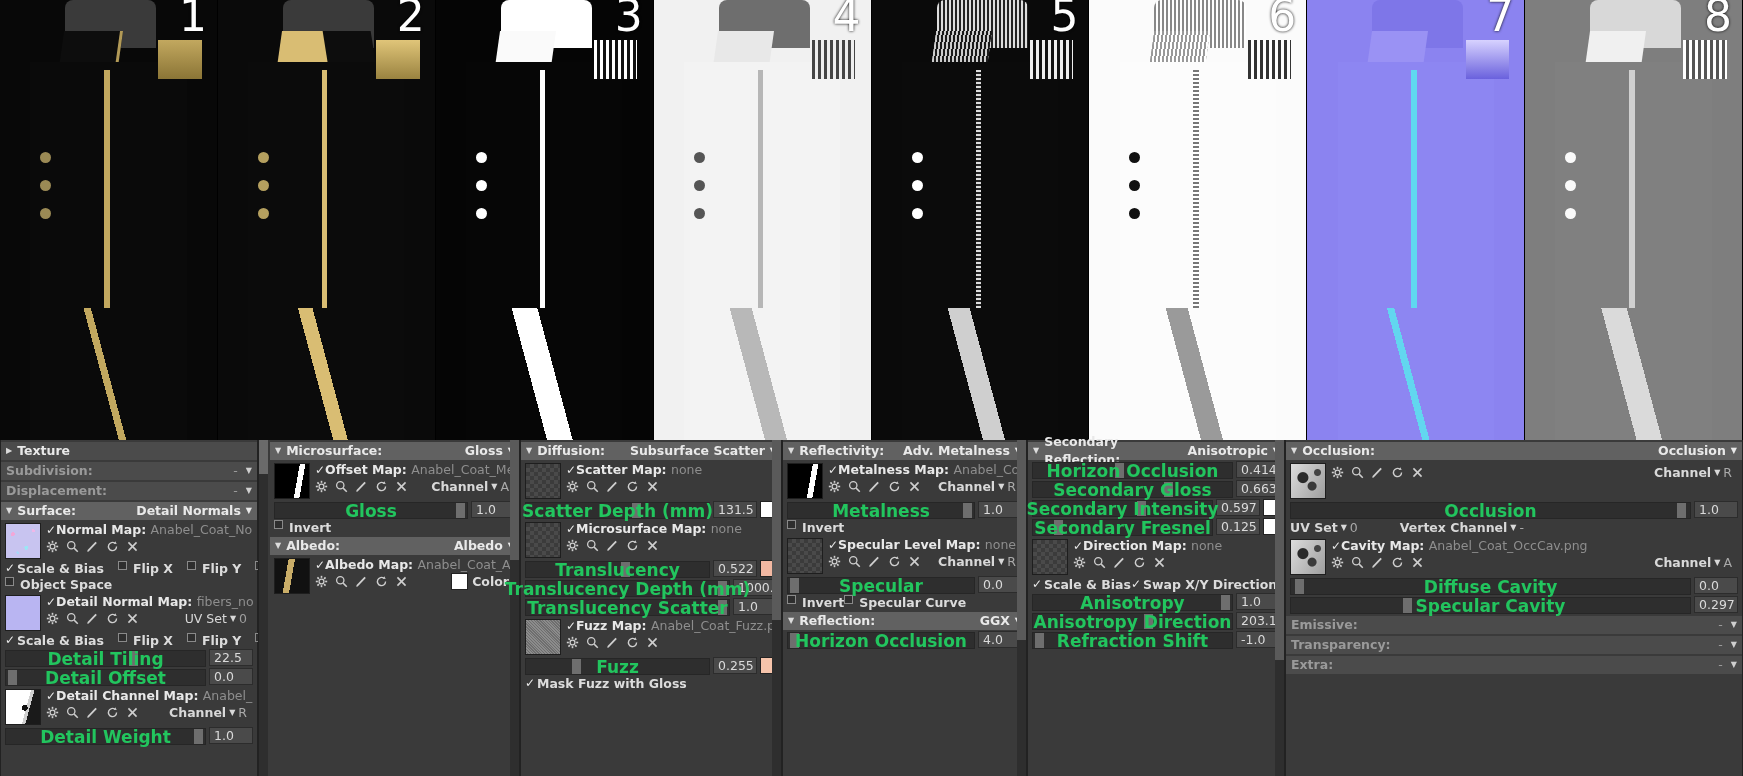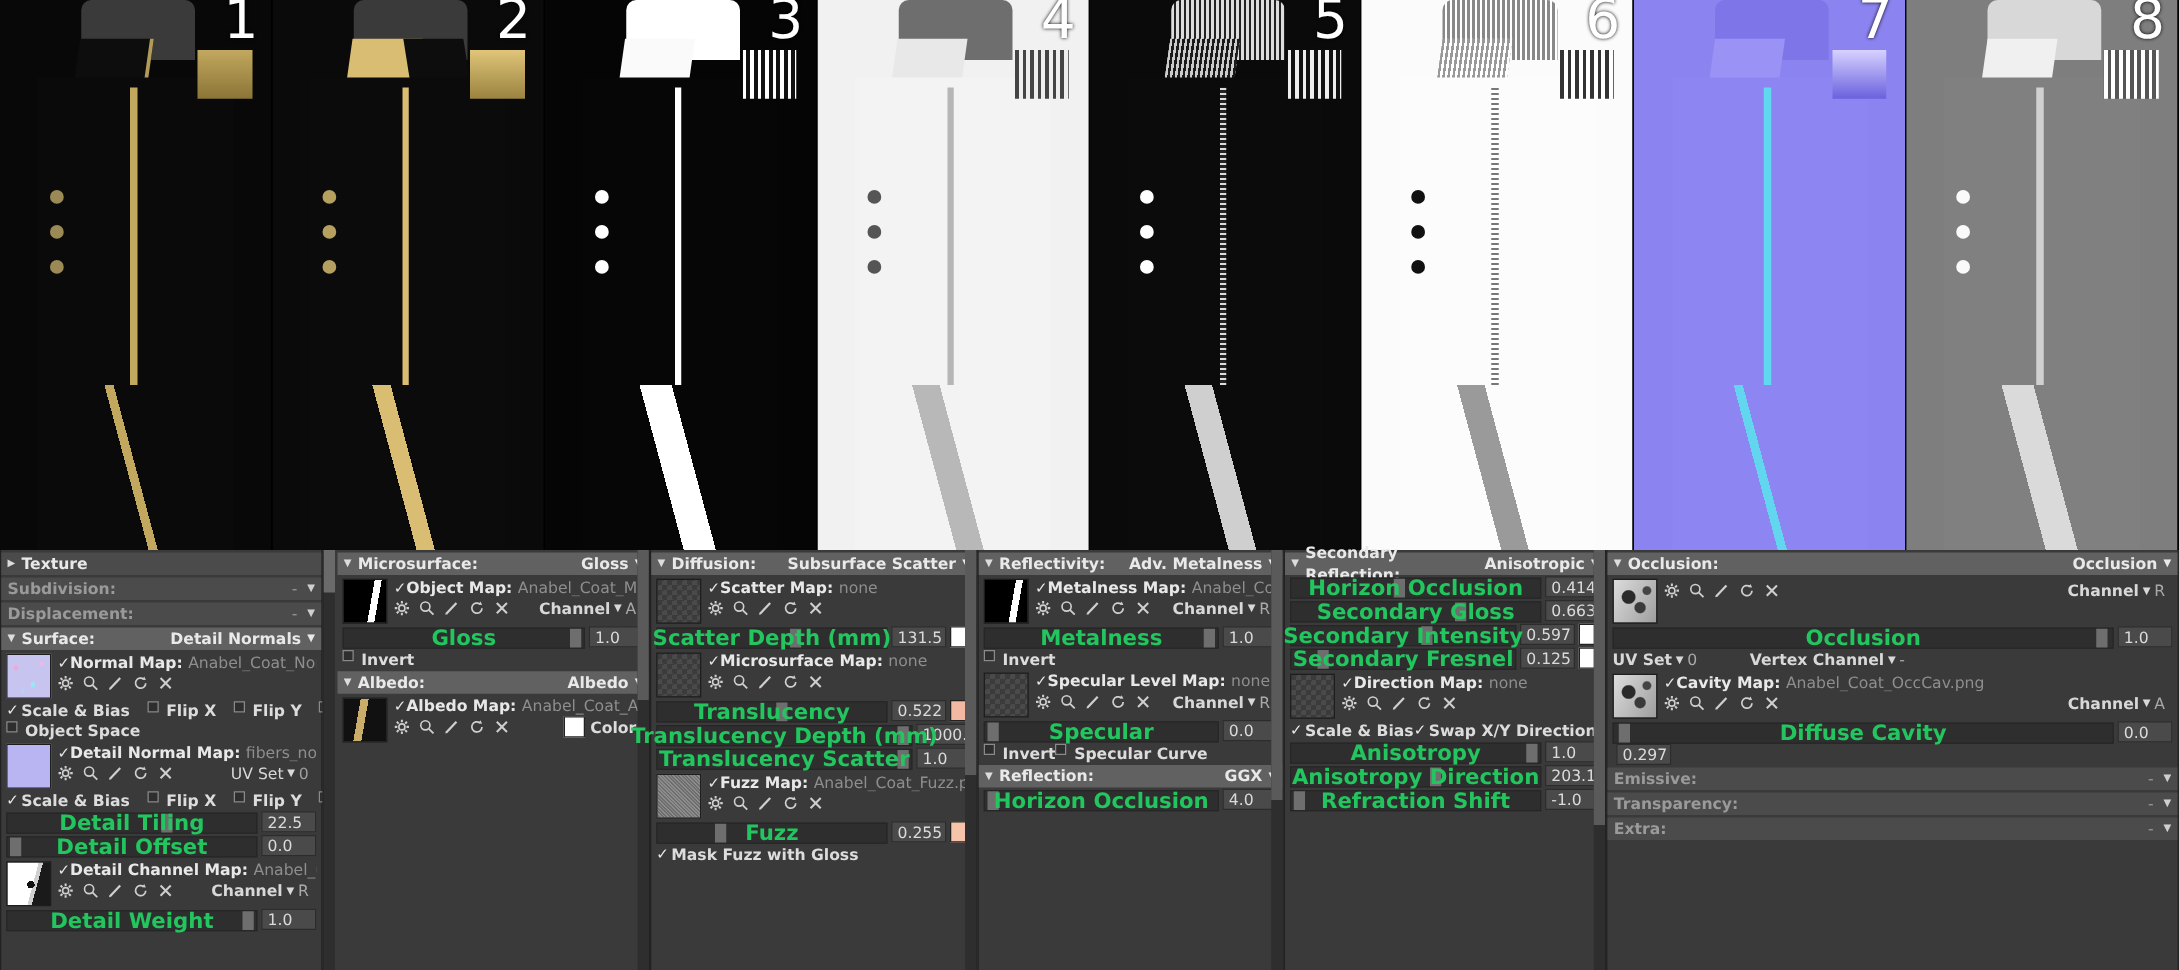--- a/index.html
+++ b/index.html
@@ -488,21 +488,21 @@
           <span class="tri">▼</span>
           <span class="nm">Microsurface:</span>
           <span class="rt">
               <span>Gloss</span>
           <span class="caret">▼</span>
             </span>
         </div>
         <div class="mapline">
           <div class="thumb blackwhite"></div>
           <div class="maptxt">
-            <div class="maptitle"><span class="chk">✓</span><span>Object Map:</span>
+            <div class="maptitle"><span class="chk">✓</span><span>Offset Map:</span>
               <span class="val">Anabel_Coat_MetallicSmoothness.png</span></div>
             <div class="icons">
               <span>
                   <svg width="13" height="13" viewBox="0 0 16 16">
                     <circle cx="8" cy="8" r="3" fill="none" stroke="#cfcfcf" stroke-width="1.6"></circle>
                     <g stroke="#cfcfcf" stroke-width="2">
                       <line x1="8" y1="1" x2="8" y2="3.5"></line>
                       <line x1="8" y1="12.5" x2="8" y2="15"></line>
                       <line x1="1" y1="8" x2="3.5" y2="8"></line>
                       <line x1="12.5" y1="8" x2="15" y2="8"></line>
@@ -1248,20 +1248,24 @@
         </div>
       </div>
       <div class="sliderrow">
         <div class="slider">
           <span class="knob" style="left:1%"></span>
           <span class="lbl">Diffuse Cavity</span>
         </div>
         <div class="numbox">0.0</div>
       </div>
       <div class="sliderrow">
+        <div class="slider">
+          <span class="knob" style="left:28%"></span>
+          <span class="lbl">Specular Cavity</span>
+        </div>
         <div class="numbox">0.297</div>
       </div>
       <div class="sect dim">
         <span class="nm">Emissive:</span>
         <span class="dash">-</span>
         <span class="smallcaret">▼</span>
       </div>
       <div class="sect dim">
         <span class="nm">Transparency:</span>
         <span class="dash">-</span>

